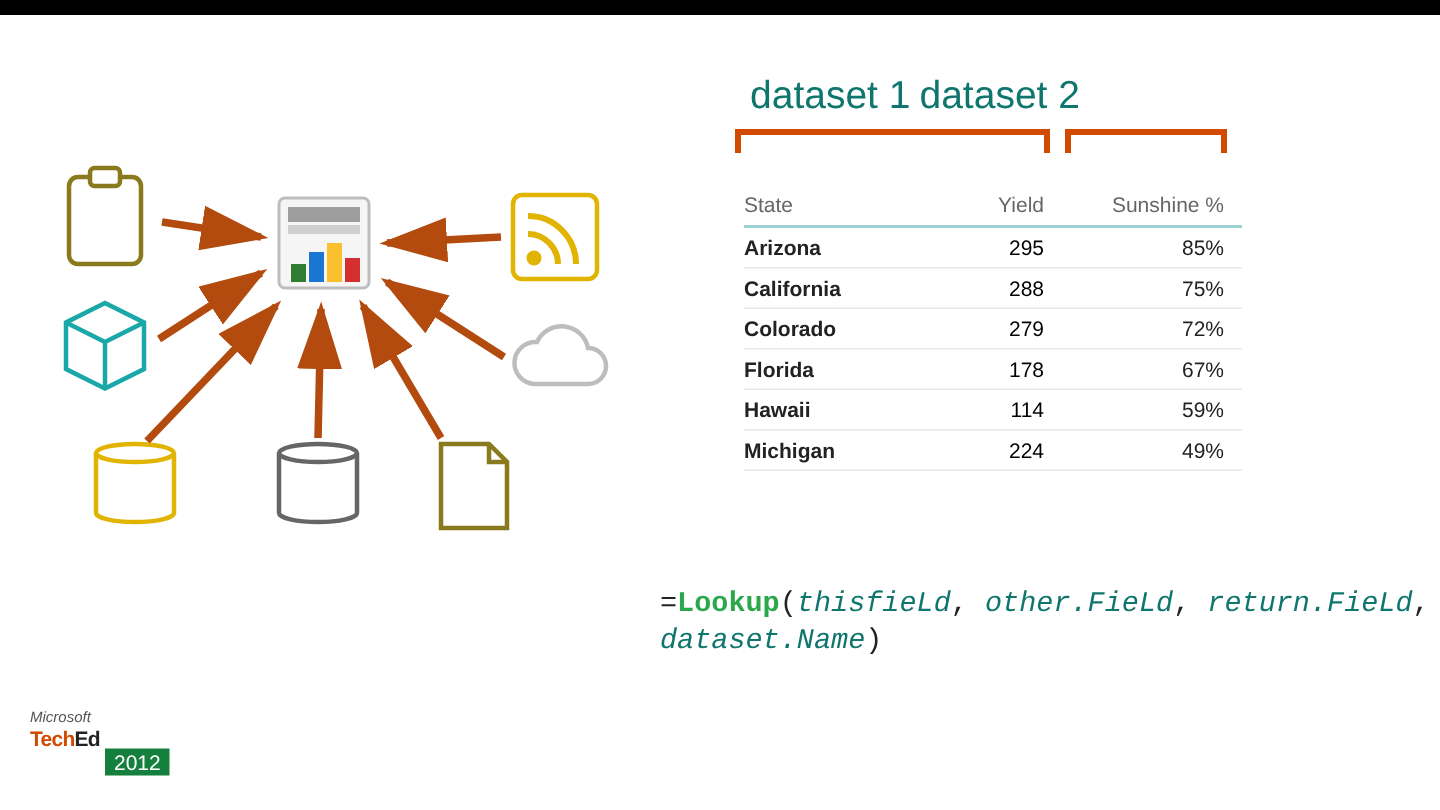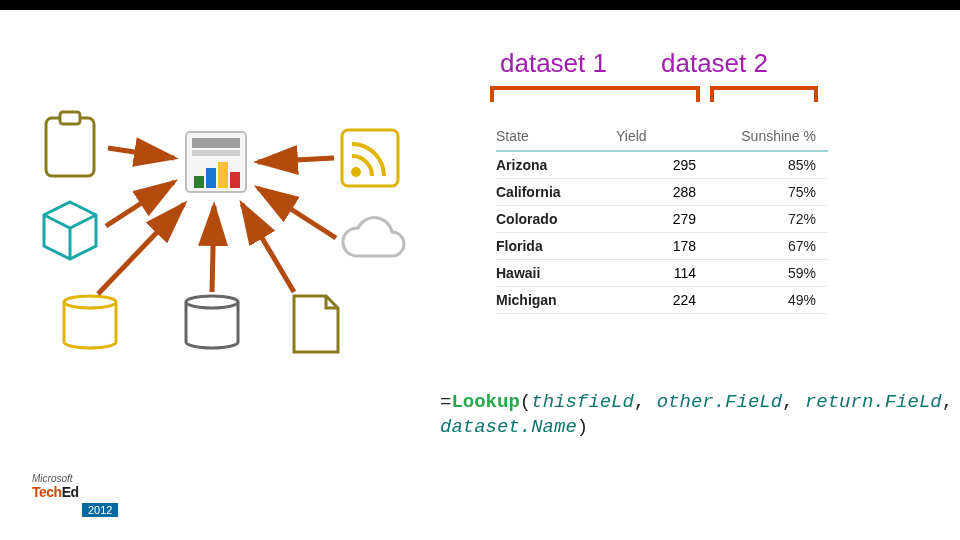--- a/index.html
+++ b/index.html
@@ -1,51 +1,51 @@
 <!DOCTYPE html>
 <html><head>
 <meta charset="utf-8">
 <style>
   * { box-sizing: border-box; margin: 0; padding: 0; }
   html, body { width: 960px; height: 540px; font-family: "Segoe UI", Arial, sans-serif; background: #fff; overflow: hidden; }
   .topbar { height: 10px; background: #000; }
   .slide { padding: 0 34px; position: relative; height: 530px; }
   .title { font-size: 68px; font-weight: 300; color: #1f4b6e; letter-spacing: -1px; margin-top: -4px; }
 
-  .dataset-labels { position: absolute; top: 38px; left: 500px; display: flex; gap: 48px; font-size: 26px; color: #a21caf; }
+  .dataset-labels { position: absolute; top: 38px; left: 500px; display: flex; font-size: 26px; color: #0f766e; }
   .dataset-labels .d1 { position: relative; left: 0; }
   .dataset-labels .d2 { position: relative; left: 6px; }
 
   .brackets { position: absolute; top: 76px; left: 490px; }
   .bracket { position: absolute; border: 4px solid; border-bottom: none; height: 16px; }
   .b1 { left: 0; width: 210px; border-color: #d24a00; }
   .b2 { left: 220px; width: 108px; border-color: #d24a00; }
 
   .table { position: absolute; top: 118px; left: 496px; width: 332px; font-size: 14px; }
   .thead { display: flex; color: #666; padding-bottom: 6px; border-bottom: 2px solid #9dd1d4; }
   .thead .c1 { width: 120px; }
-  .thead .c2 { width: 80px; text-align: left; }
+  .thead .c2 { width: 80px; text-align: right; }
   .thead .c3 { width: 120px; text-align: right; }
   .trow { display: flex; padding: 5px 0; border-bottom: 1px solid #e8e8e8; }
   .trow .c1 { width: 120px; font-weight: 600; color: #222; }
   .trow .c2 { width: 80px; text-align: right; color: #000000; }
   .trow .c3 { width: 120px; text-align: right; color: #222; }
 
   .diagram { position: absolute; top: 100px; left: 36px; width: 400px; height: 260px; }
   .diagram svg { width: 100%; height: 100%; }
 
   .formula { position: absolute; top: 380px; left: 440px; font-family: Consolas, "Courier New", monospace; font-size: 19px; color: #222; line-height: 1.3; }
   .formula .fn { color: #2aa84a; font-weight: bold; margin-top: 12px; }
   .formula .arg { font-style: italic; color: #0f766e; }
 
-  .logo { position: absolute; left: 32px; bottom: 22px; }
+  .logo { position: absolute; left: 20px; bottom: 22px; }
   .logo .ms { font-size: 10px; color: #555; font-style: italic; }
   .logo .teched { font-size: 14px; font-weight: 700; color: #222; letter-spacing: -0.5px; }
   .logo .teched .t { color: #d24a00; }
-  .logo .year { display: inline-block; font-size: 11px; background: #0369a1; color: #fff; padding: 1px 6px; margin-left: 50px; margin-top: -2px; }
+  .logo .year { display: inline-block; font-size: 14px; background: #15803d; color: #fff; padding: 1px 6px; margin-left: 50px; margin-top: -2px; }
 </style>
 </head>
 <body>
 
 <div class="topbar"></div>
 <div class="slide">
 
 
   <div class="dataset-labels">
     <span class="d1">dataset 1</span>

